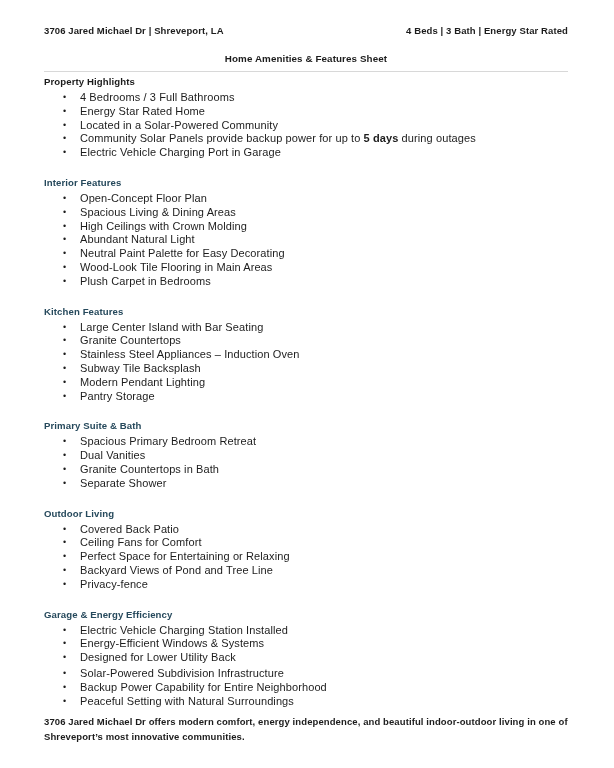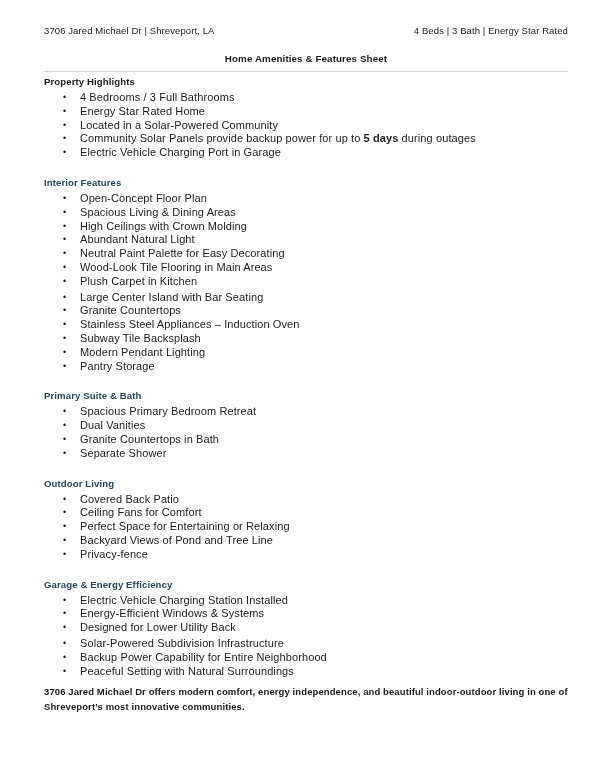--- a/index.html
+++ b/index.html
@@ -21,21 +21,21 @@
   .edge-top    { position:absolute; top:0; left:0; right:0; height:3px; background:#ededed; }
   .edge-left   { position:absolute; top:0; left:0; bottom:0; width:3px; background:#f1f1f1; }
   .edge-left2  { position:absolute; top:0; left:8px; bottom:0; width:1px; background:#ececec; }
   .edge-right  { position:absolute; top:0; right:12px; bottom:0; width:1px; background:#f2f2f2; }
 
   .header-row {
     display: flex;
     justify-content: space-between;
     align-items: center;
     font-size: 9.5px;
-    font-weight: 400;
+    font-weight: 700;
     line-height: 13px;
     letter-spacing: 0.1px;
   }
   .doc-title {
     text-align: center;
     font-size: 9.8px;
     font-weight: 700;
     line-height: 13px;
     margin-top: 15px;
     letter-spacing: 0.1px;
@@ -118,24 +118,25 @@
       </section>
       <section class="section">
         <h2 class="sec-heading accent">Interior Features</h2>
         <ul class="bullets">
           <li><span>Open-Concept Floor Plan</span></li>
           <li><span>Spacious Living &amp; Dining Areas</span></li>
           <li><span>High Ceilings with Crown Molding</span></li>
           <li><span>Abundant Natural Light</span></li>
           <li><span>Neutral Paint Palette for Easy Decorating</span></li>
           <li><span>Wood-Look Tile Flooring in Main Areas</span></li>
-          <li><span>Plush Carpet in Kitchen</span></li>
+          <li><span>Plush Carpet in Bedrooms</span></li>
         </ul>
       </section>
       <section class="section">
+        <h2 class="sec-heading accent">Kitchen Features</h2>
         <ul class="bullets">
           <li><span>Large Center Island with Bar Seating</span></li>
           <li><span>Granite Countertops</span></li>
           <li><span>Stainless Steel Appliances – Induction Oven</span></li>
           <li><span>Subway Tile Backsplash</span></li>
           <li><span>Modern Pendant Lighting</span></li>
           <li><span>Pantry Storage</span></li>
         </ul>
       </section>
       <section class="section">

